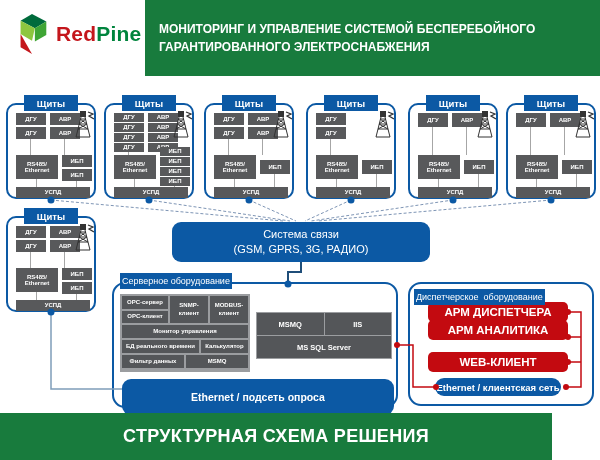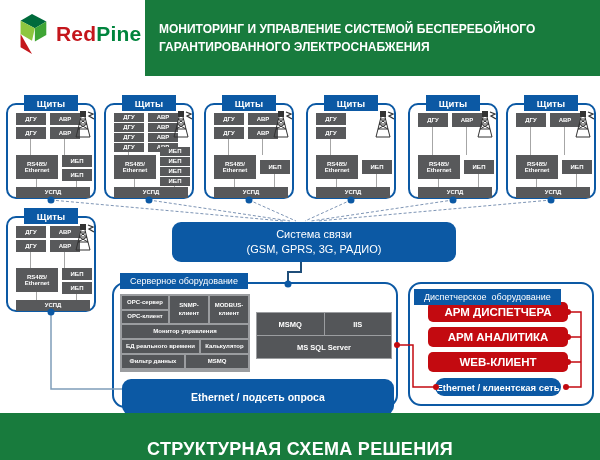--- a/index.html
+++ b/index.html
@@ -9,47 +9,47 @@
   
   .logo{position:absolute;left:12px;top:12px;display:flex;align-items:center;gap:4px;z-index:2;}
   .logo-text{font-size:21px;font-weight:bold;letter-spacing:.2px;}
   .logo-red{color:#C4161C;}
   .logo-green{color:#00843D;}
   .header-bar{position:absolute;left:145px;top:0;width:455px;height:76px;background:#187B3D;
       display:flex;flex-direction:column;justify-content:center;padding-left:14px;box-sizing:border-box;z-index:1;}
   .header-line{color:#fff;font-weight:bold;font-size:12px;line-height:1.5;}
 
   
-  .footer-bar{position:absolute;left:0;top:413px;width:600px;height:47px;background:#187B3D;
-      display:flex;align-items:flex-end;justify-content:center;z-index:2;}
+  .footer-bar{position:absolute;left:0;top:413px;width:552px;height:47px;background:#187B3D;
+      display:flex;align-items:center;justify-content:center;z-index:2;}
   .footer-title{color:#fff;font-weight:bold;font-size:18px;letter-spacing:.3px;}
 
   
   .panel{position:absolute;width:90px;height:104px;z-index:2;}
   .panel-tab{position:absolute;left:18px;top:0;width:54px;height:16px;background:#0C59A4;color:#fff;
       font-size:9.5px;font-weight:bold;display:flex;align-items:center;justify-content:center;z-index:3;}
   .panel-box{position:absolute;left:0;top:8px;width:90px;height:96px;border:2px solid #0C59A4;
       border-radius:10px;background:#fff;box-sizing:border-box;}
   .eq{position:absolute;background:#58595B;color:#fff;font-size:6px;font-weight:bold;
       display:flex;align-items:center;justify-content:center;text-align:center;line-height:1.05;}
   .vline{position:absolute;width:1px;background:#A6A6A6;}
   .ant{position:absolute;}
 
   
   .overlay{position:absolute;left:0;top:0;width:600px;height:460px;z-index:4;pointer-events:none;}
 
   
-  .comms{position:absolute;left:172px;top:222px;width:284px;height:40px;background:#0C59A4;border-radius:9px;
+  .comms{position:absolute;left:172px;top:222px;width:258px;height:40px;background:#0C59A4;border-radius:9px;
       color:#fff;display:flex;flex-direction:column;align-items:center;justify-content:center;
       font-size:11px;line-height:1.35;z-index:2;}
 
   
   .container-box{position:absolute;border:2.5px solid #0C59A4;border-radius:13px;background:#fff;box-sizing:border-box;z-index:1;}
   .container-tab{position:absolute;background:#0C59A4;color:#fff;font-size:9px;display:flex;align-items:center;
-      padding:0 10px;height:16px;z-index:3;white-space:pre;}
+      padding:0 2px;height:16px;z-index:3;white-space:pre;}
 
   
   .sw-cluster{position:absolute;left:120px;top:294px;width:130px;height:78px;background:#9B9DA0;
       padding:2px;box-sizing:border-box;display:flex;flex-direction:column;gap:2px;z-index:2;}
   .sw-row{display:flex;gap:2px;}
   .sw{background:#545659;color:#fff;font-size:6px;font-weight:bold;display:flex;align-items:center;
       justify-content:center;text-align:center;line-height:1.2;}
   .sw-colA{display:flex;flex-direction:column;gap:2px;width:46px;}
   .sw-colA .sw{flex:1;}
 
@@ -126,21 +126,21 @@
       <div class="pf">MS SQL Server</div>
     </div>
   </div>
 
   <div class="net-bar net-server">Ethernet / подсеть опроса</div>
 
   <div class="container-box" style="left:408px;top:282px;width:186px;height:124px;"></div>
   <div class="container-tab" style="left:414px;top:289px;">Диспетчерское  оборудование</div>
 
   <div class="red-box" style="top:302px;">АРМ ДИСПЕТЧЕРА</div>
-  <div class="red-box" style="top:327px;text-align:center;">АРМ АНАЛИТИКА</div>
+  <div class="red-box" style="top:320px;text-align:center;">АРМ АНАЛИТИКА</div>
   <div class="red-box" style="top:352px;">WEB-КЛИЕНТ</div>
   <div class="net-bar net-disp">Ethernet / клиентская сеть</div>
 
   <div id="panels">
       <div class="panel" style="left: 6px; top: 95px;">
         <div class="panel-tab">Щиты</div>
         <div class="panel-box">
           <div class="eq" style="left: 8px; top: 8px; width: 30px; height: 12px;">ДГУ</div>
           <div class="eq" style="left: 8px; top: 22px; width: 30px; height: 12px;">ДГУ</div>
           <div class="vline" style="left: 22px; top: 34px; height: 16px;"></div>

